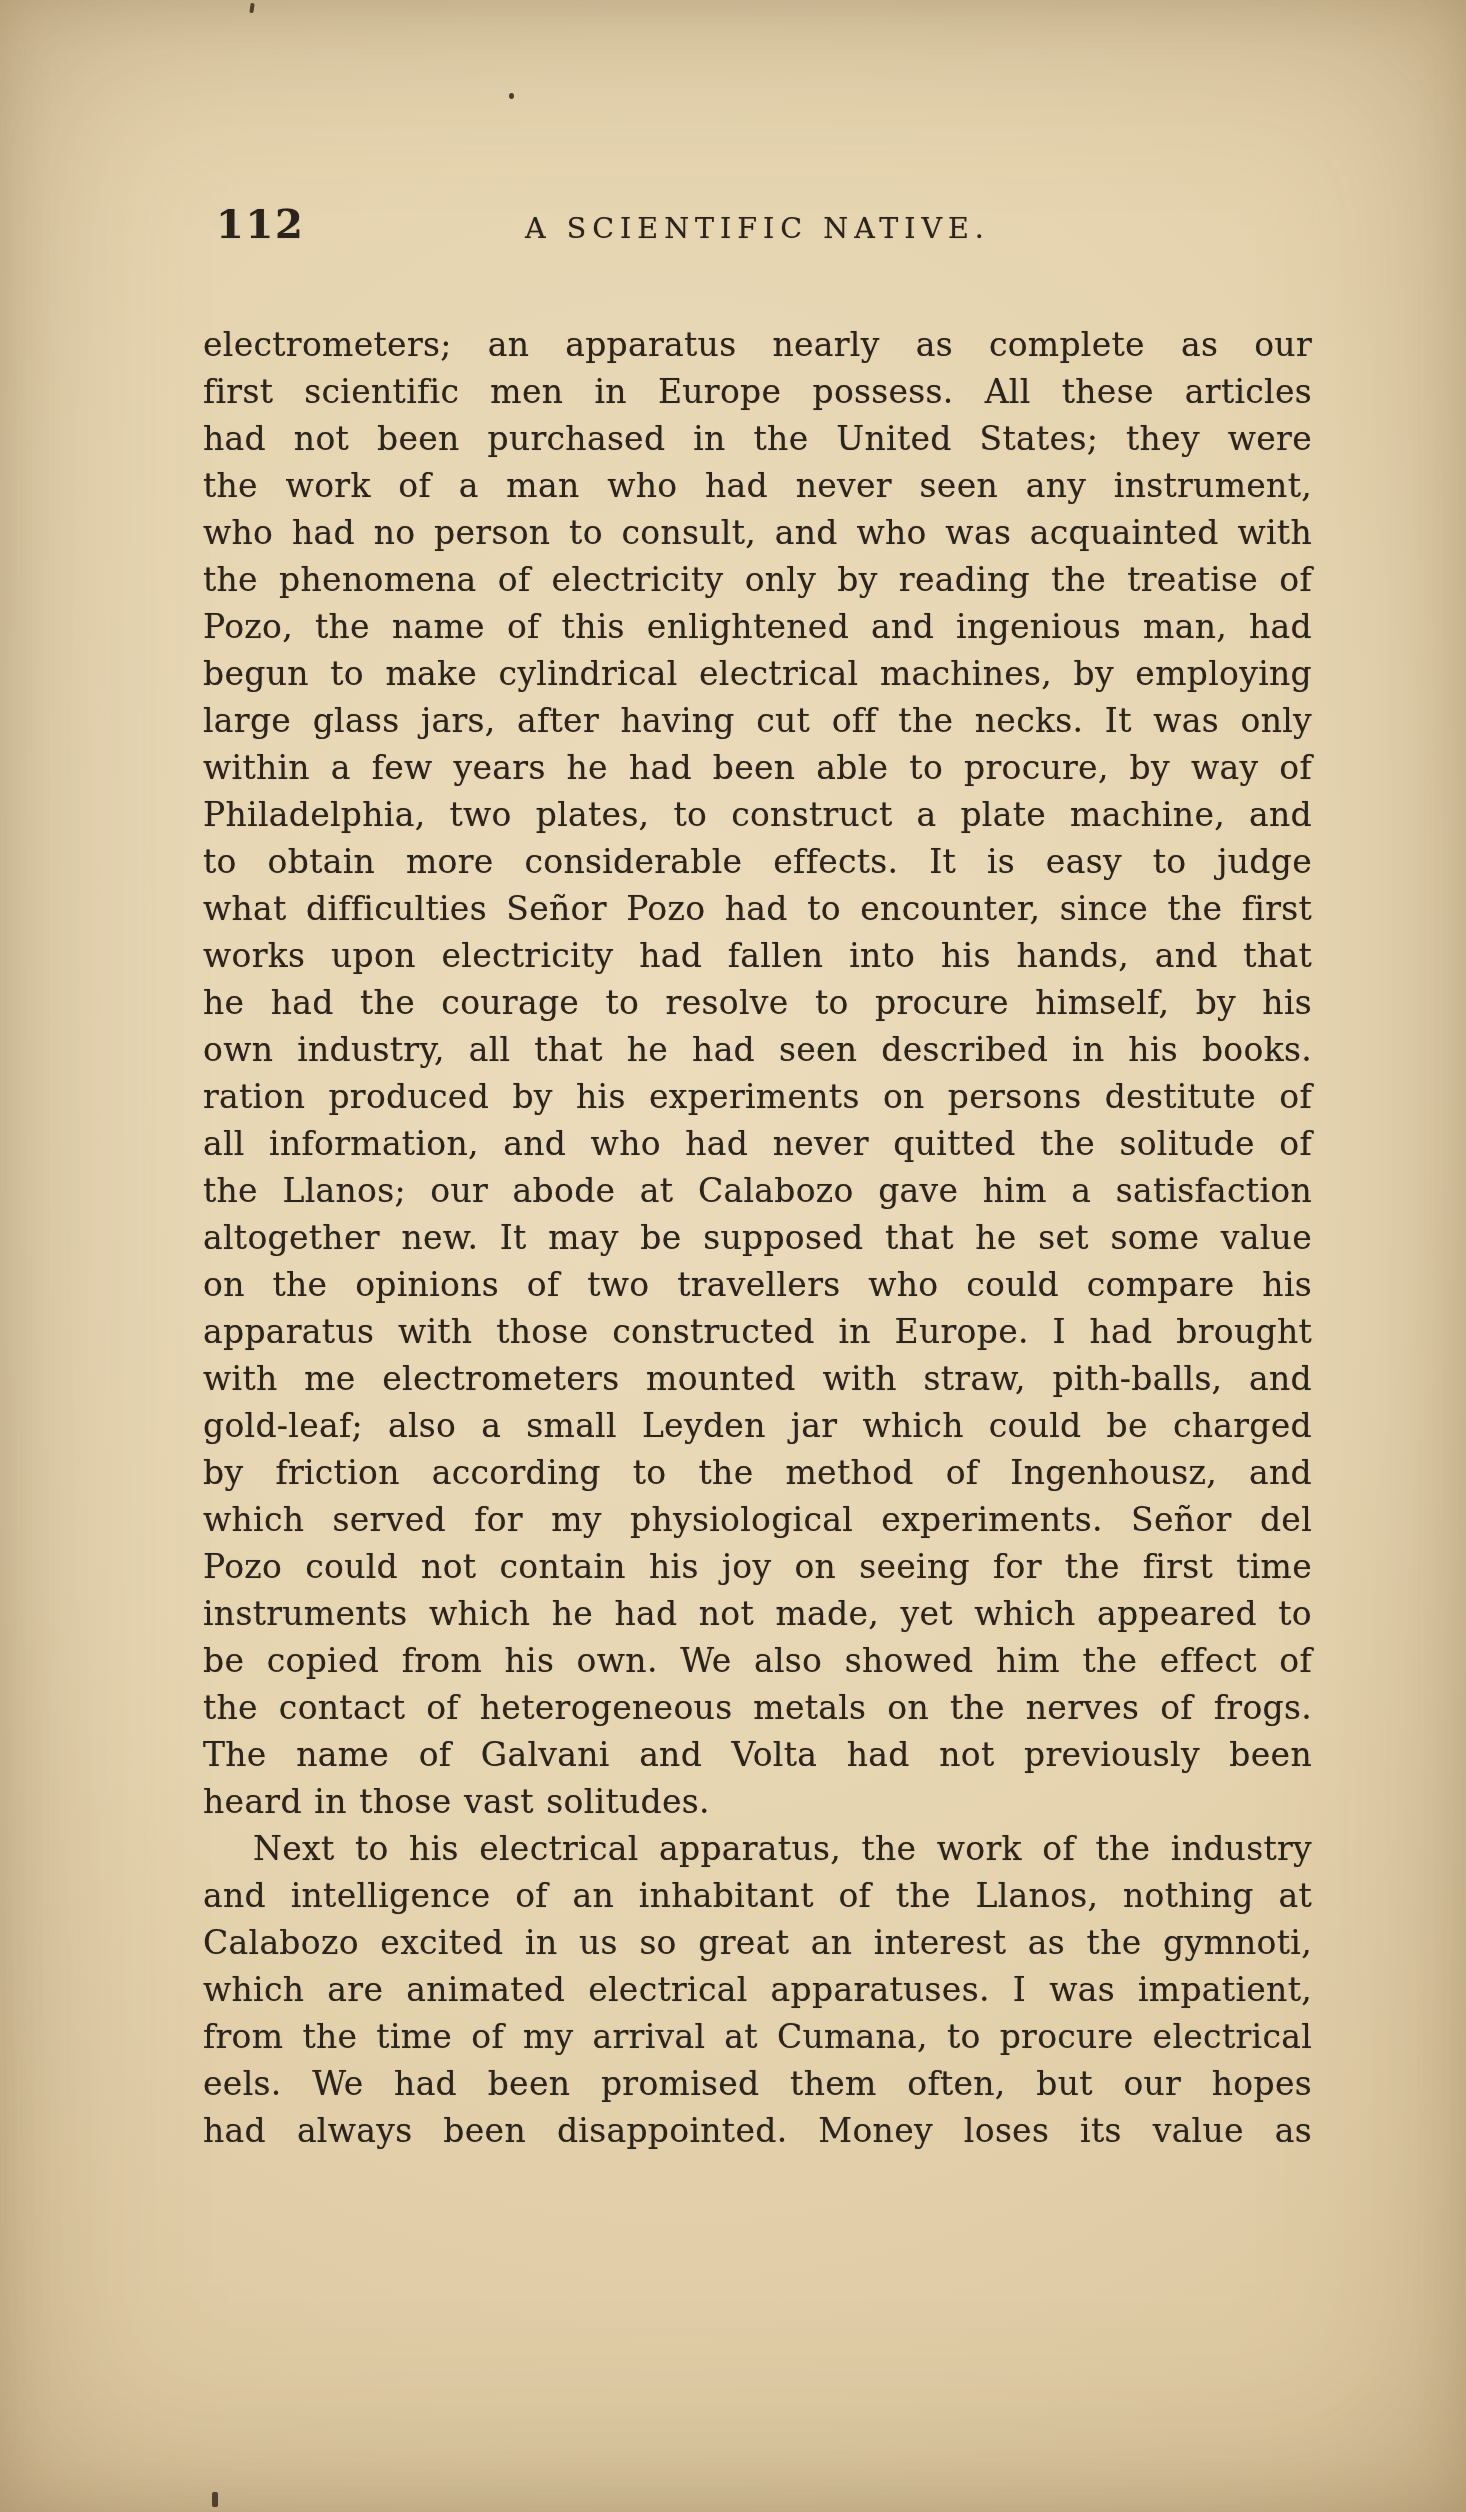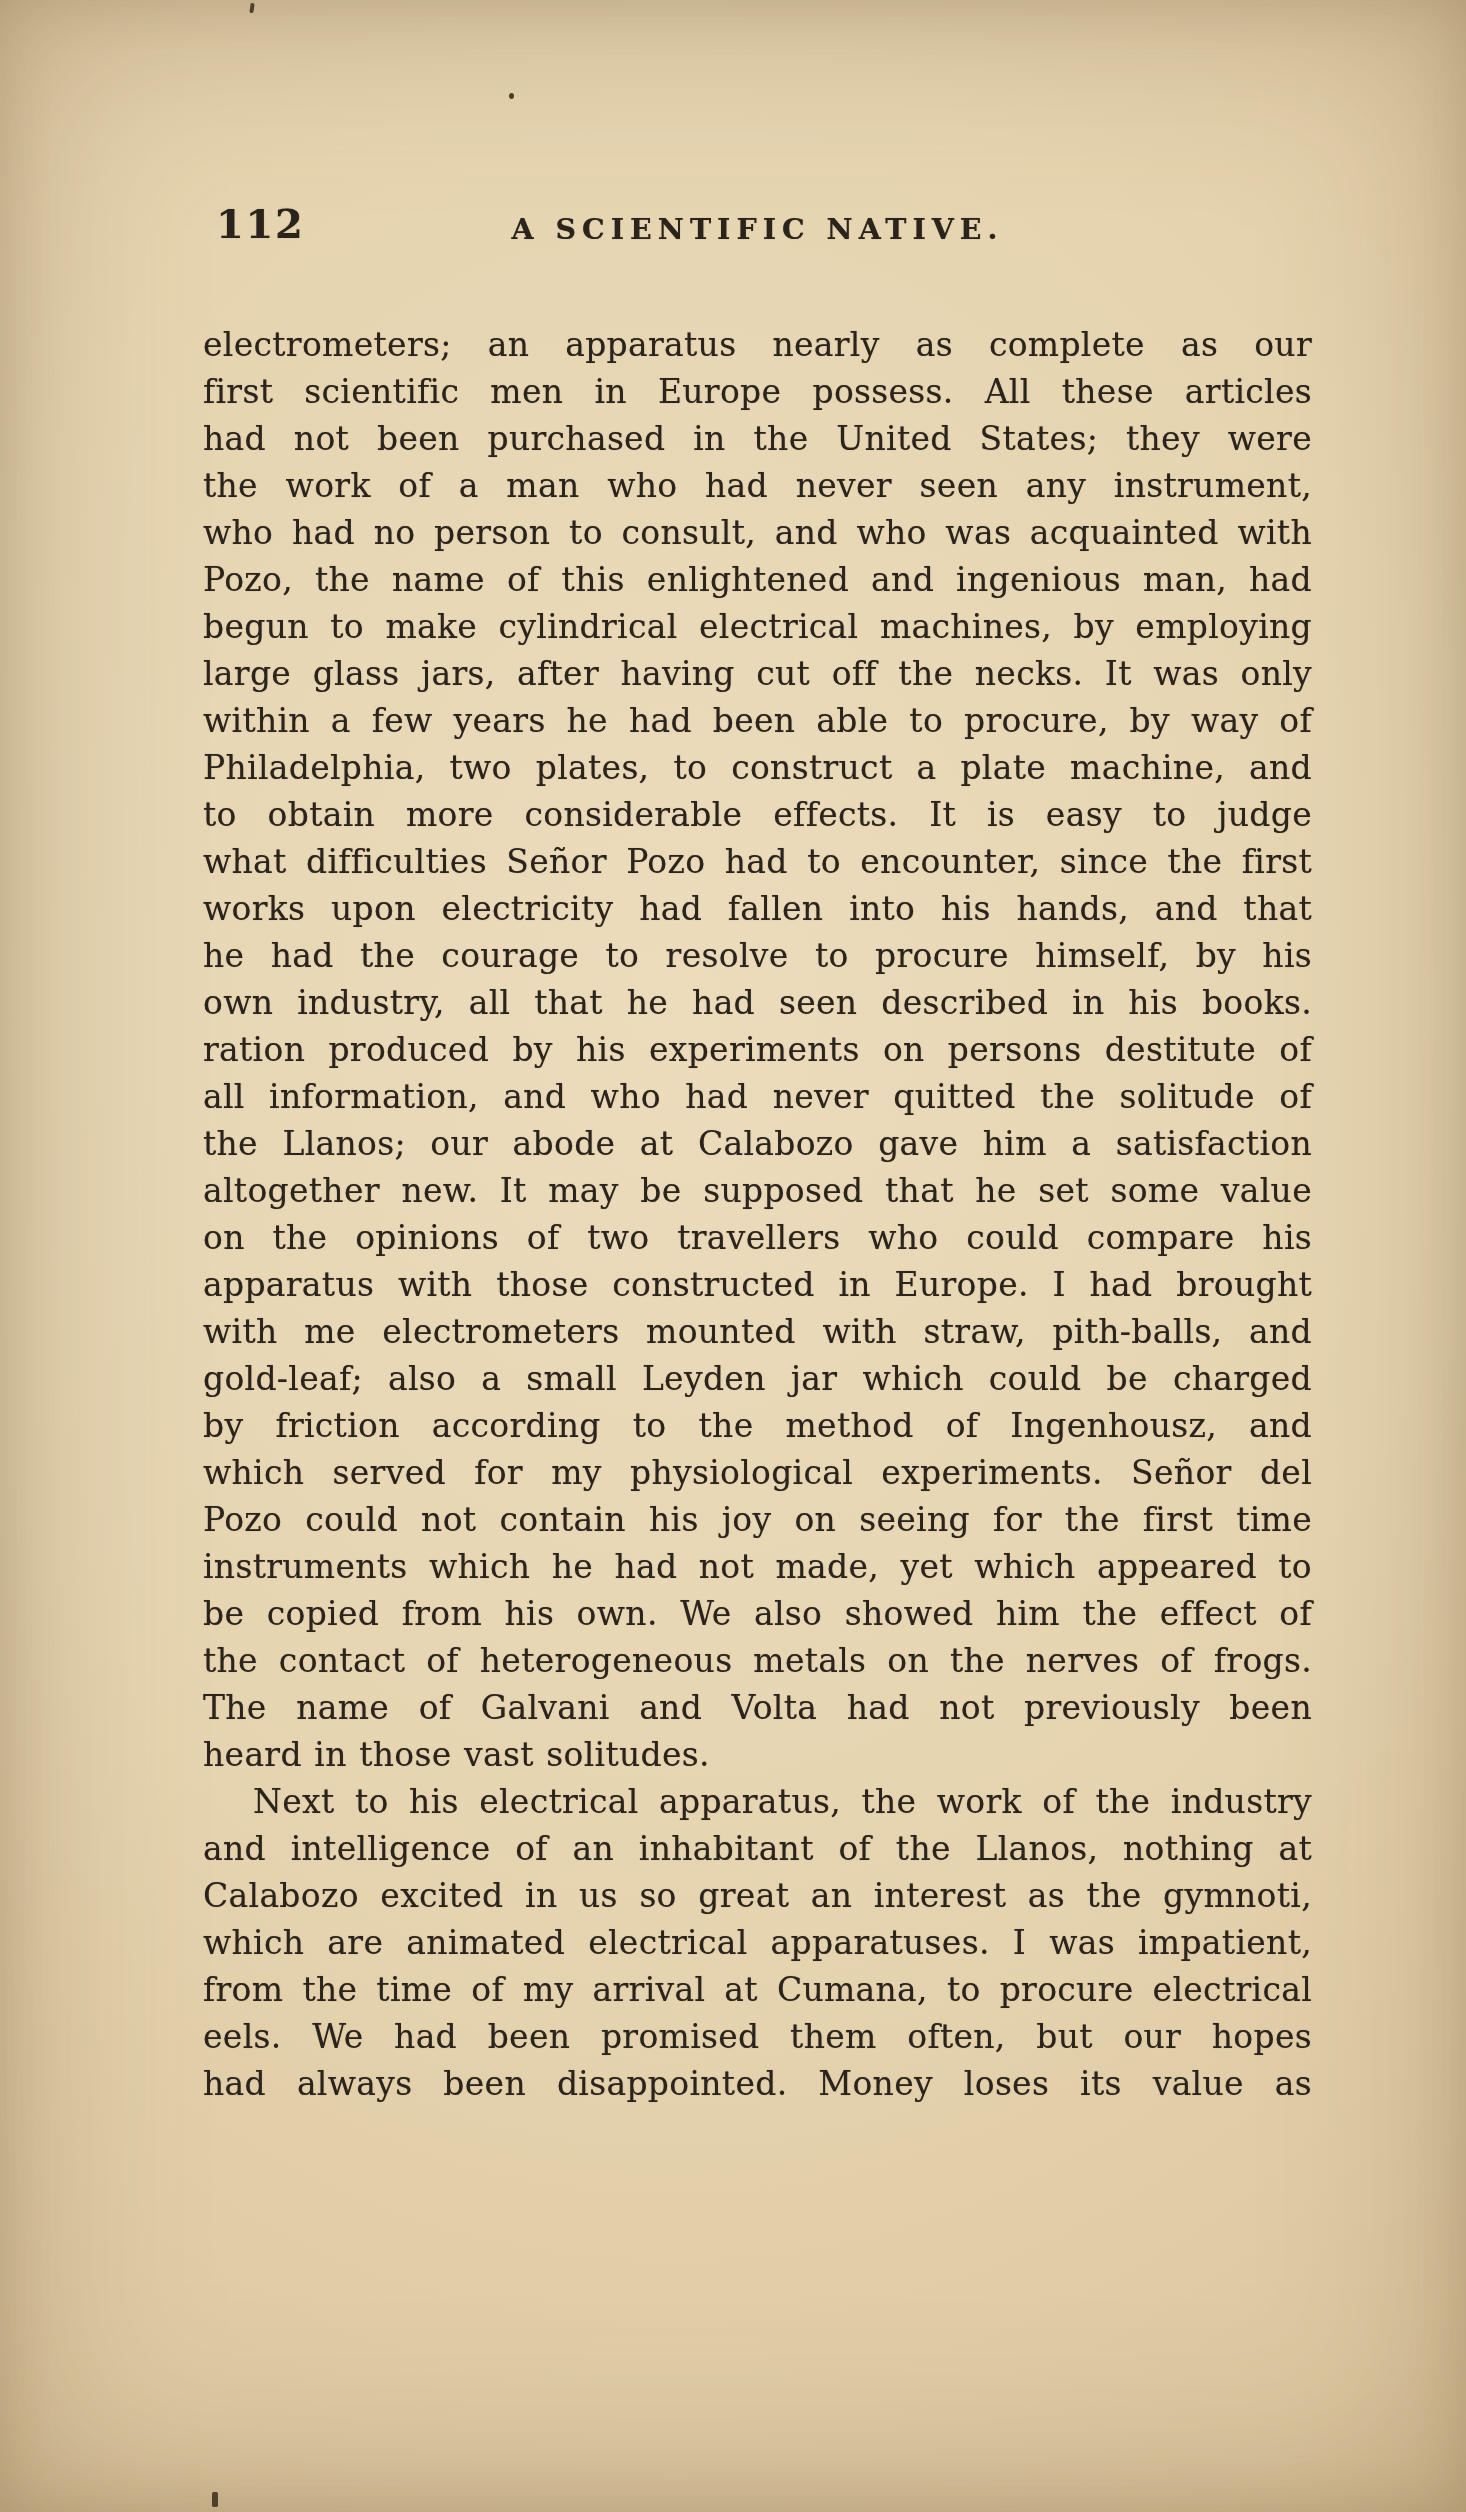--- a/index.html
+++ b/index.html
@@ -20,21 +20,21 @@
   }
   .page-number{
     position:absolute;left:216px;top:200px;
     font-size:40px;font-weight:700;letter-spacing:1.7px;
     text-shadow:0 0 0.9px rgba(43,36,29,.5);
     text-align:right;
   }
   .running-title{
     position:absolute;left:203px;top:212px;width:1109px;
     text-align:center;
-    font-size:28.5px;font-weight:700;letter-spacing:6px;
+    font-size:28.5px;font-weight:400;letter-spacing:6px;
     text-shadow:0 0 0.9px rgba(43,36,29,.5);
   }
   .text-block{
     position:absolute;left:203px;top:285px;width:1109px;
     font-size:33px;line-height:47px;
     text-shadow:0 0 0.9px rgba(43,36,29,.42);
     margin-top:36px;
   }
   .para{margin:0;}
   .line{
@@ -57,20 +57,21 @@
   <div class="page-number">112</div>
   <div class="running-title">A SCIENTIFIC NATIVE.</div>
 
   <div class="text-block" id="paragraphs">
       <div class="para">
         <div class="line">electrometers; an apparatus nearly as complete as our</div>
         <div class="line">first scientific men in Europe possess. All these articles</div>
         <div class="line">had not been purchased in the United States; they were</div>
         <div class="line">the work of a man who had never seen any instrument,</div>
         <div class="line">who had no person to consult, and who was acquainted with</div>
+        <div class="line">the phenomena of electricity only by reading the treatise of</div>
         <div class="line">Pozo, the name of this enlightened and ingenious man, had</div>
         <div class="line">begun to make cylindrical electrical machines, by employing</div>
         <div class="line">large glass jars, after having cut off the necks. It was only</div>
         <div class="line">within a few years he had been able to procure, by way of</div>
         <div class="line">Philadelphia, two plates, to construct a plate machine, and</div>
         <div class="line">to obtain more considerable effects. It is easy to judge</div>
         <div class="line">what difficulties Señor Pozo had to encounter, since the first</div>
         <div class="line">works upon electricity had fallen into his hands, and that</div>
         <div class="line">he had the courage to resolve to procure himself, by his</div>
         <div class="line">own industry, all that he had seen described in his books.</div>

